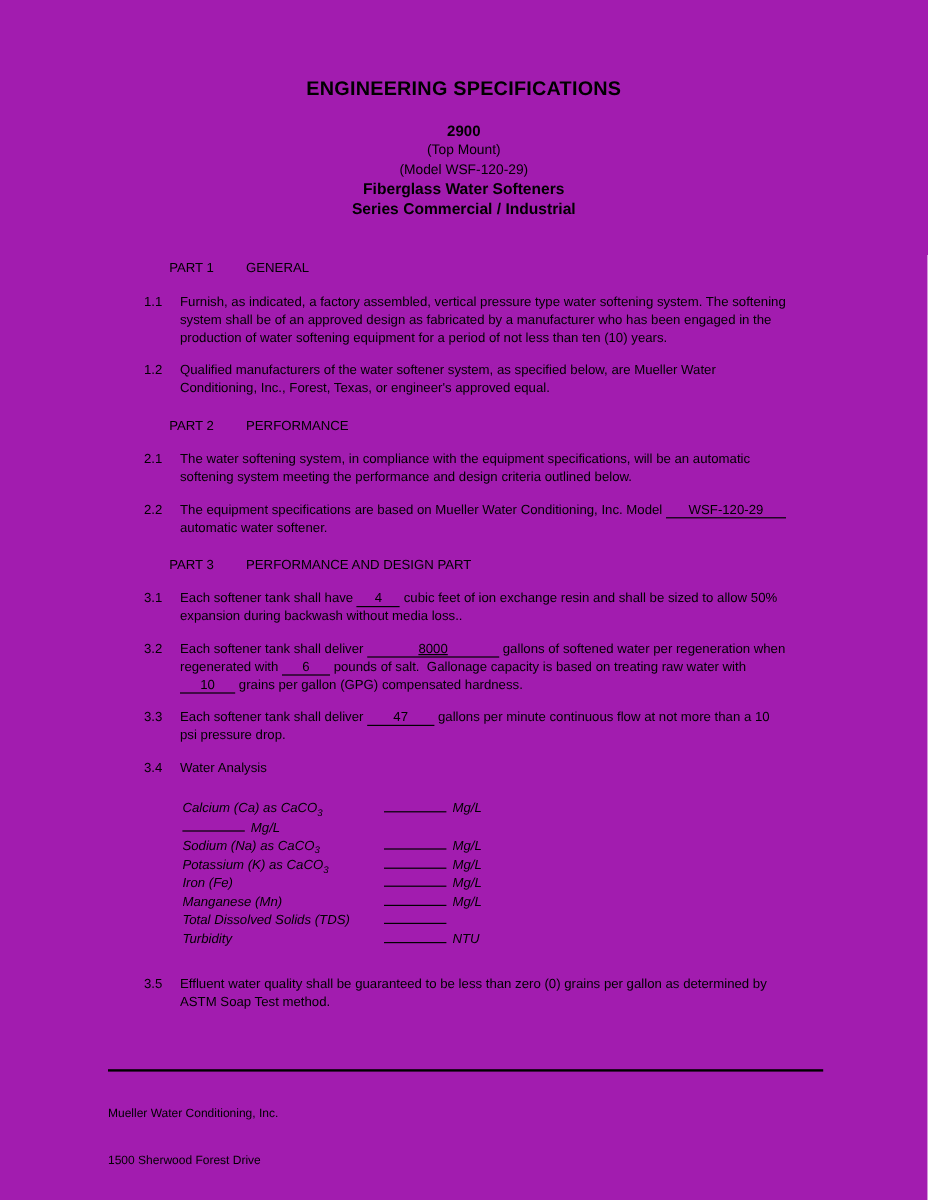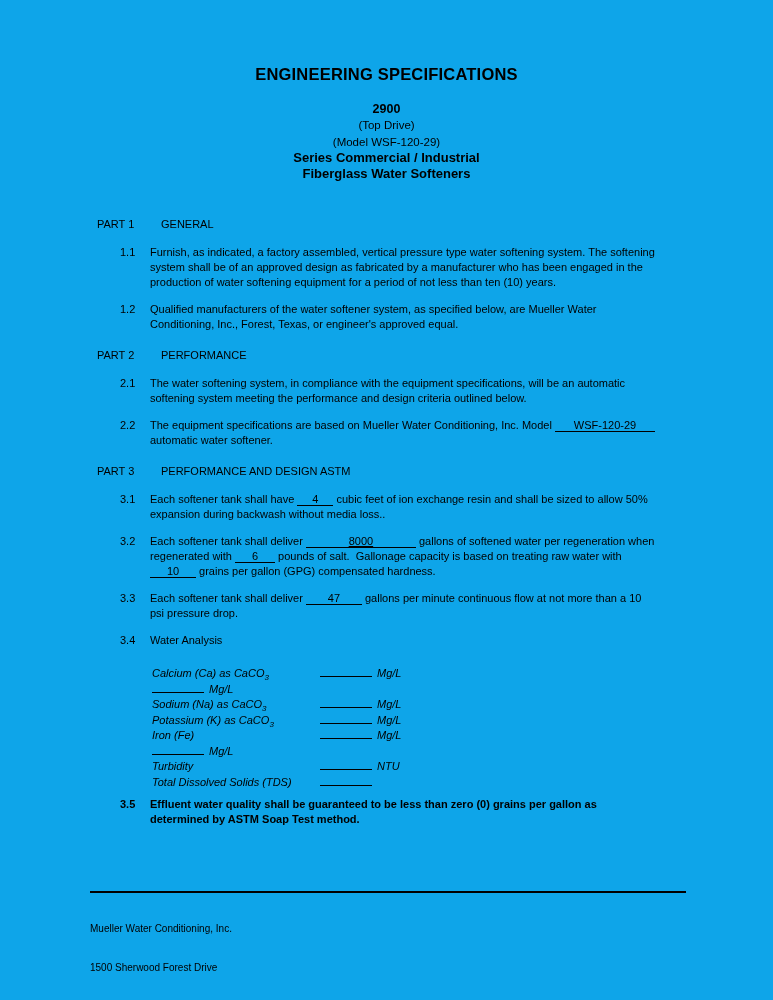--- a/index.html
+++ b/index.html
@@ -1,36 +1,36 @@
 <!DOCTYPE html>
 <html><head>
 <meta charset="utf-8">
 <style>
   * { margin:0; padding:0; box-sizing:border-box; }
   html,body { background:#ffffff; }
   .page {
     position:relative;
     width:773px; height:1000px;
-    background:#0ea5e9;
+    background:#a21caf;
     color:#000000;
     font-family:"Liberation Sans","DejaVu Sans",sans-serif;
     font-size:11px;
     line-height:15px;
     overflow:hidden;
   }
   
   .doc-header { padding-top:64px; text-align:center; }
   .doc-title { font-size:16.5px; font-weight:bold; line-height:21px; letter-spacing:0.2px; }
   .doc-subhead { margin-top:16px; line-height:16.3px; font-size:11.5px; }
   .doc-subhead .series-num { font-size:12.5px; font-weight:bold; }
   .doc-subhead .series-line { font-size:13px; font-weight:bold; }
   
   .content { padding:0 118px 0 97px; }
   .part-heading { display:flex; }
-  .part-heading .part-label { width:64px; flex:none; }
+  .part-heading .part-label { width:64px; flex:none;margin-left:44px; }
   .mt-part1 { margin-top:35px; }
   .mt-part  { margin-top:16px; }
   .spec-item { display:flex; margin-left:23px; margin-top:12px; }
   .spec-item.first { margin-top:13px; }
   .spec-item .item-num { width:30px; flex:none; }
   .spec-item .item-body { flex:1; white-space:pre-wrap; }
   .blank {
     display:inline-block;
     border-bottom:1.5px solid #000;
     text-align:center;
@@ -62,24 +62,24 @@
 </style>
 </head>
 <body>
 
 <div class="page">
 
   <div class="doc-header">
     <div class="doc-title">ENGINEERING SPECIFICATIONS</div>
     <div class="doc-subhead">
       <div class="series-num">2900</div>
-      <div>(Top Drive)</div>
+      <div>(Top Mount)</div>
       <div>(Model WSF-120-29)</div>
+      <div class="series-line">Fiberglass Water Softeners</div>
       <div class="series-line">Series Commercial / Industrial</div>
-      <div class="series-line">Fiberglass Water Softeners</div>
     </div>
   </div>
 
   <div class="content">
 
     <div class="part-heading mt-part1">
       <span class="part-label">PART 1</span>
       <span>GENERAL</span>
     </div>
 
@@ -103,21 +103,21 @@
       <span class="item-body">The water softening system, in compliance with the equipment specifications, will be an automatic softening system meeting the performance and design criteria outlined below.</span>
     </div>
 
     <div class="spec-item">
       <span class="item-num">2.2</span>
       <span class="item-body"><span>The equipment specifications are based on Mueller Water Conditioning, Inc. Model </span><span class="blank b-model">WSF-120-29</span><span> automatic water softener.</span></span>
     </div>
 
     <div class="part-heading mt-part">
       <span class="part-label">PART 3</span>
-      <span>PERFORMANCE AND DESIGN ASTM</span>
+      <span>PERFORMANCE AND DESIGN PART</span>
     </div>
 
     <div class="spec-item first">
       <span class="item-num">3.1</span>
       <span class="item-body"><span>Each softener tank shall have </span><span class="blank b-resin">4</span><span> cubic feet of ion exchange resin and shall be sized to allow 50% expansion during backwash without media loss..</span></span>
     </div>
 
     <div class="spec-item">
       <span class="item-num">3.2</span>
       <span class="item-body"><span>Each softener tank shall deliver </span><span class="blank b-gallons">8000</span><span> gallons of softened water per regeneration when regenerated with </span><span class="blank b-salt">6</span><span> pounds of salt.  Gallonage capacity is based on treating raw water with </span><span class="blank b-hardness">10</span><span> grains per gallon (GPG) compensated hardness.</span></span>
@@ -152,36 +152,37 @@
         <span class="wa-label"><span>Potassium (K) as CaCO</span><sub>3</sub></span>
         <span class="wa-blank"></span>
         <span class="wa-unit">Mg/L</span>
       </div>
       <div class="wa-row">
         <span class="wa-label"><span>Iron (Fe)</span><sub></sub></span>
         <span class="wa-blank"></span>
         <span class="wa-unit">Mg/L</span>
       </div>
       <div class="wa-row">
+        <span class="wa-label"><span>Manganese (Mn)</span><sub></sub></span>
         <span class="wa-blank"></span>
         <span class="wa-unit">Mg/L</span>
+      </div>
+      <div class="wa-row">
+        <span class="wa-label"><span>Total Dissolved Solids (TDS)</span><sub></sub></span>
+        <span class="wa-blank"></span>
+        <span class="wa-unit"></span>
       </div>
       <div class="wa-row">
         <span class="wa-label"><span>Turbidity</span><sub></sub></span>
         <span class="wa-blank"></span>
         <span class="wa-unit">NTU</span>
       </div>
-      <div class="wa-row">
-        <span class="wa-label"><span>Total Dissolved Solids (TDS)</span><sub></sub></span>
-        <span class="wa-blank"></span>
-        <span class="wa-unit"></span>
-      </div>
     </div>
 
-    <div class="spec-item" style="margin-top:9px;font-weight:bold;">
+    <div class="spec-item" style="margin-top:25px;">
       <span class="item-num">3.5</span>
       <span class="item-body">Effluent water quality shall be guaranteed to be less than zero (0) grains per gallon as determined by ASTM Soap Test method.</span>
     </div>
 
   </div>
 
   <div class="doc-footer">
     <div class="footer-rule"></div>
     <div class="footer-lines">
       <div>Mueller Water Conditioning, Inc.</div>

